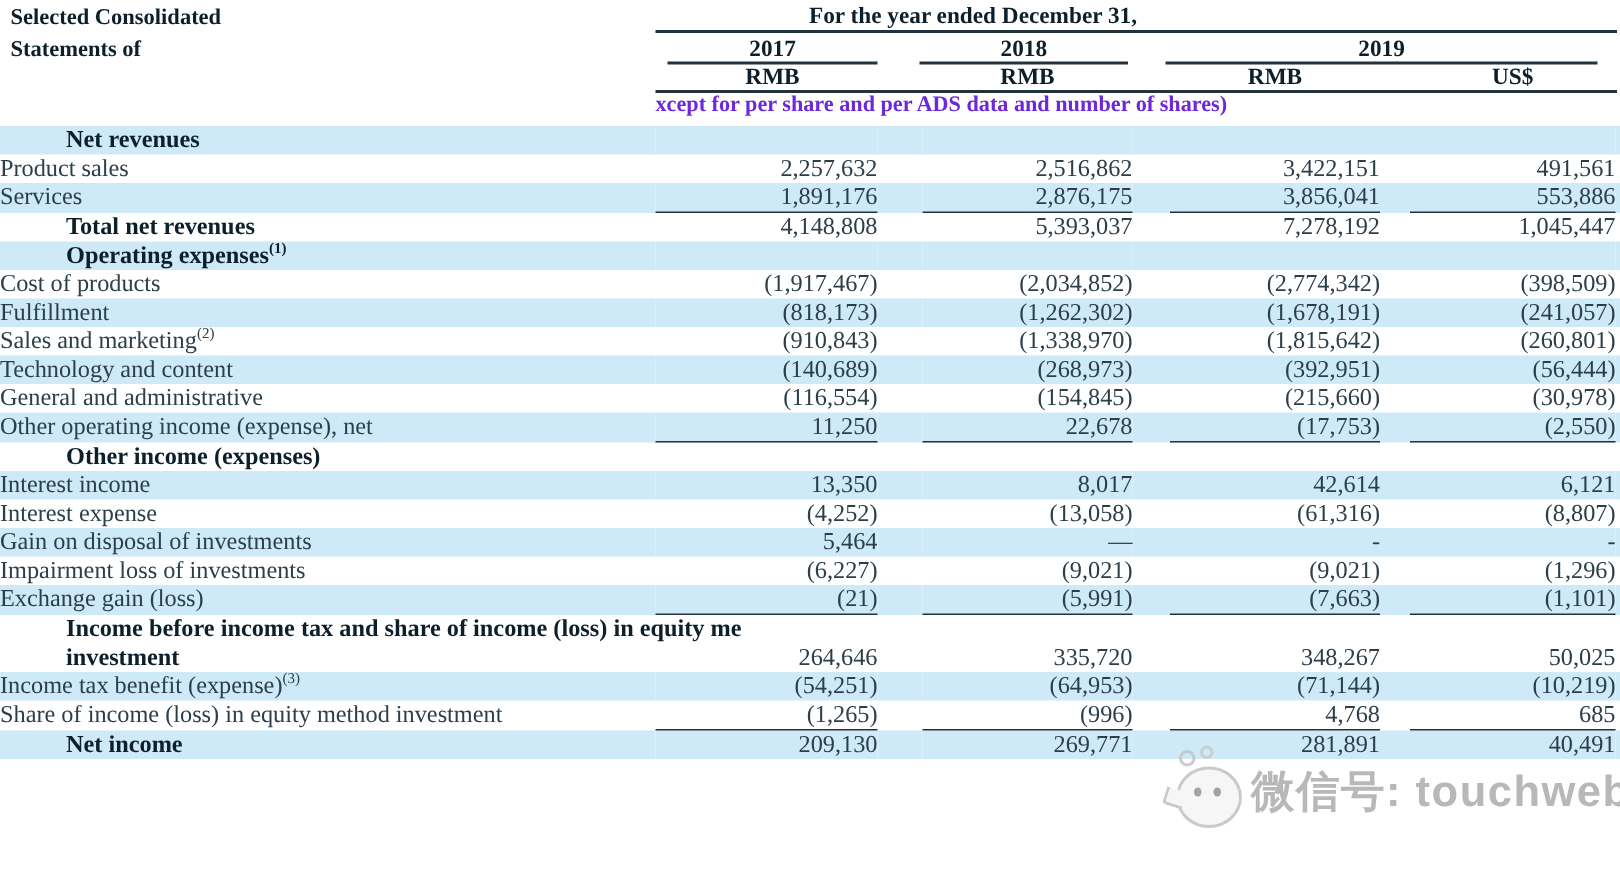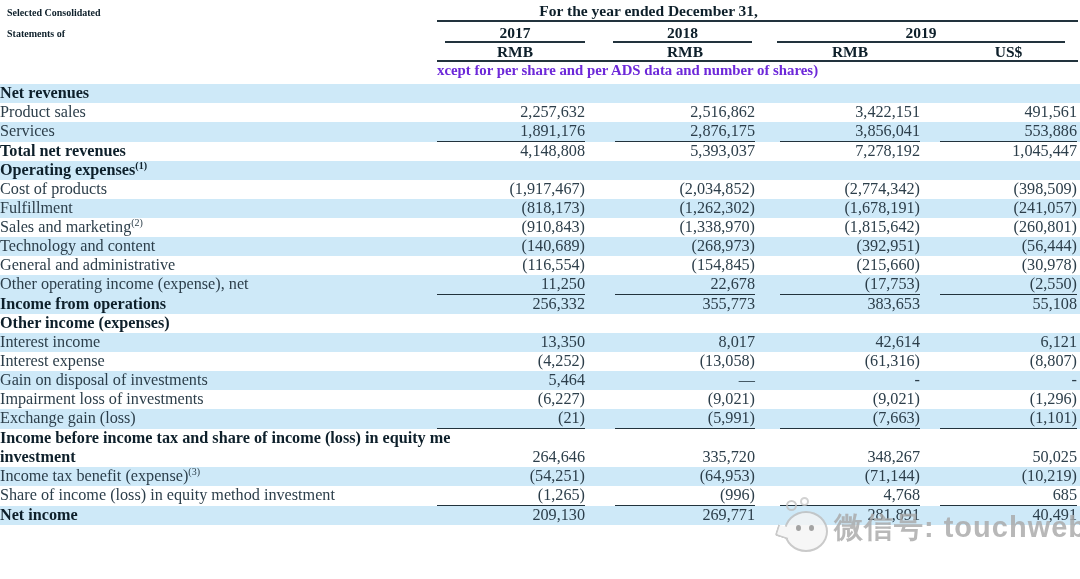--- a/index.html
+++ b/index.html
@@ -1,32 +1,32 @@
 <!DOCTYPE html>
 <html><head>
 <meta charset="utf-8">
 <style>
   html,body{margin:0;padding:0;background:#fff;}
   .page{
     position:relative;width:1080px;height:579px;background:#ffffff;overflow:hidden;
     font-family:"Liberation Serif", serif;color:#2c3e4a;
   }
   
-  .corner-title{position:absolute;left:7px;top:2px;font-weight:bold;font-size:10px;line-height:21px;color:#0d1f2a;}
+  .corner-title{position:absolute;left:7px;top:2px;font-weight:bold;font-size:15px;line-height:21px;color:#0d1f2a;}
   
   .habs{position:absolute;font-weight:bold;color:#0d1f2a;text-align:center;font-size:15.5px;white-space:nowrap;}
   .hline{position:absolute;background:#22333d;height:2px;}
   .note{position:absolute;left:437px;top:62px;font-weight:bold;font-size:14.8px;color:#6d28d9;white-space:nowrap;}
   
   table.ops{position:absolute;left:0;top:84px;width:1080px;border-collapse:collapse;table-layout:fixed;font-size:16.2px;}
   table.ops td{height:19px;padding:0;line-height:19px;vertical-align:middle;white-space:nowrap;overflow:visible;}
   tr.blue td{background:#cee9f8;}
   td.lbl{padding-left:7px;}
   td.lbl.ind{}
-  tr.b td.lbl{font-weight:bold;color:#0d1f2a;}
+  tr.b td.lbl{font-weight:bold;color:#0d1f2a;padding-left:44px;}
   td.lbl sup{font-size:10px;line-height:0;}
   td.val{text-align:right;}
   td.v1{padding-right:5px;}
   td.v2{padding-right:12px;}
   td.v3{padding-right:12px;}
   td.v4{padding-right:12px;}
   td.ul{border-bottom:1.6px solid #22333d;}
   
   .watermark{position:absolute;left:778px;top:496px;width:302px;height:62px;opacity:.82;pointer-events:none;}
   .wm-dot1{position:absolute;left:8px;top:4px;width:7px;height:7px;border:2px solid #c2c2c2;border-radius:50%;background:transparent;}
@@ -194,31 +194,20 @@
           <td class="lbl ind">Other operating income (expense), net</td>
           <td class="val v1 ul">11,250</td>
           <td class="gap"></td>
           <td class="val v2 ul">22,678</td>
           <td class="gap"></td>
           <td class="val v3 ul">(17,753)</td>
           <td class="gap"></td>
           <td class="val v4 ul">(2,550)</td>
           <td class="gap"></td>
         </tr>
-        <tr class="blue b">
-          <td class="lbl">Income from operations</td>
-          <td class="val v1">256,332</td>
-          <td class="gap"></td>
-          <td class="val v2">355,773</td>
-          <td class="gap"></td>
-          <td class="val v3">383,653</td>
-          <td class="gap"></td>
-          <td class="val v4">55,108</td>
-          <td class="gap"></td>
-        </tr>
         <tr class="b">
           <td class="lbl">Other income (expenses)</td>
           <td class="val v1"></td>
           <td class="gap"></td>
           <td class="val v2"></td>
           <td class="gap"></td>
           <td class="val v3"></td>
           <td class="gap"></td>
           <td class="val v4"></td>
           <td class="gap"></td>

